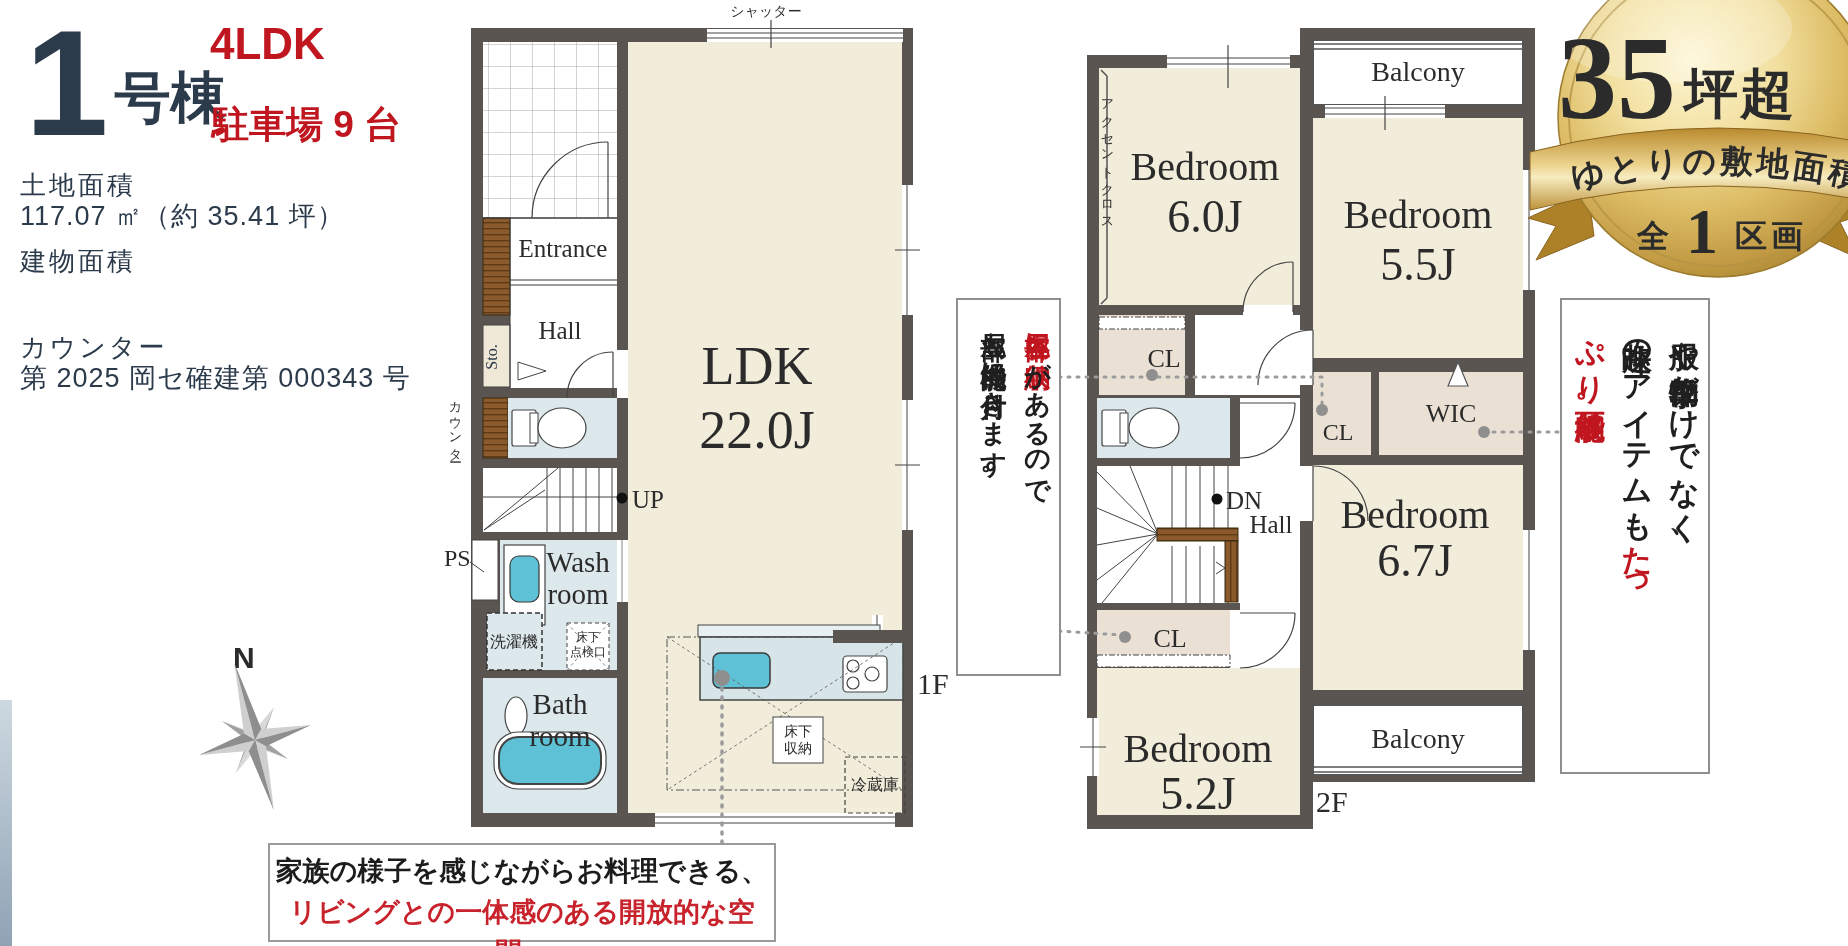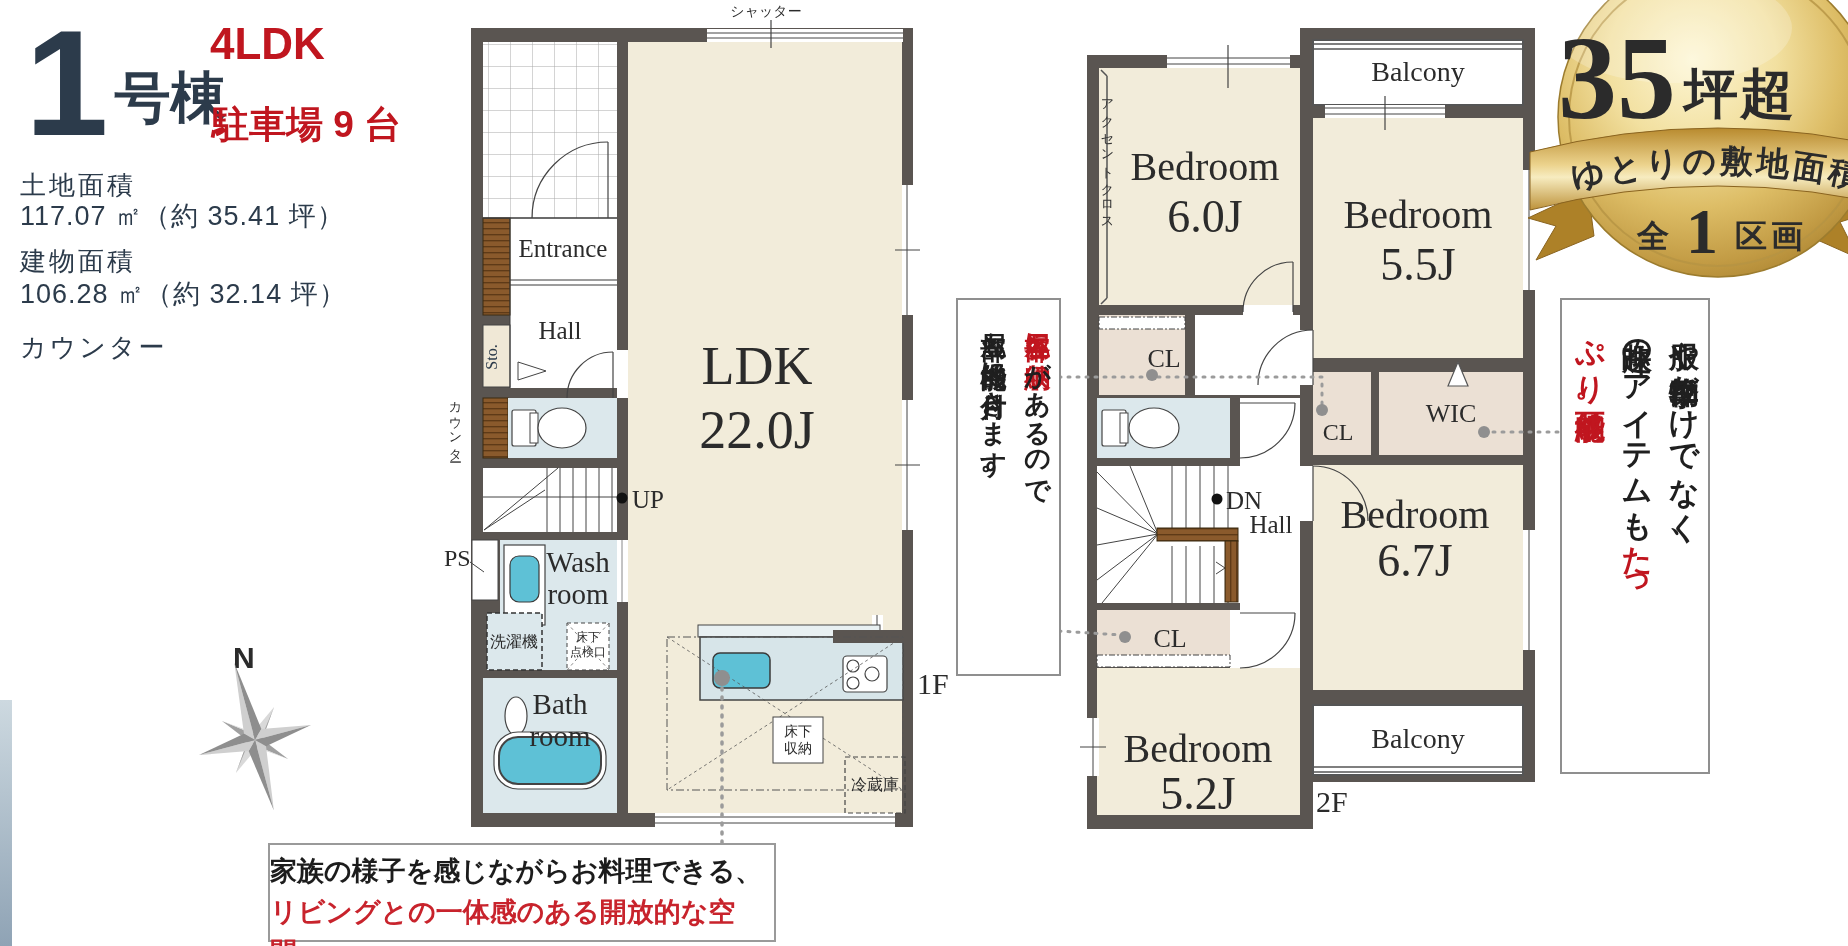--- a/index.html
+++ b/index.html
@@ -19,42 +19,42 @@
   
   .vnote{background:#fff;border:2px solid #8f8f8f;writing-mode:vertical-rl;
          font-family:"Liberation Serif","DejaVu Serif",serif;font-weight:bold;color:#1f1f1f;z-index:9;}
   .vnote p{margin:0;}
   .red{color:#c0161f;}
   #note-storage{font-size:26px;}
   #note-storage p{line-height:44px;}
   #note-wic{font-size:30px;}
   #note-wic p{line-height:47px;}
   
-  #caption-box{border:2px solid #9a9a9a;background:#fff;text-align:left;z-index:9;
+  #caption-box{border:2px solid #9a9a9a;background:#fff;text-align:center;z-index:9;
                font-family:"Liberation Serif","DejaVu Serif",serif;font-weight:bold;font-size:27px;}
   #caption-box .l1{color:#1c1c1c;line-height:42px;margin-top:5px;}
   #caption-box .l2{color:#c8232c;line-height:40px;}
   .vtext{writing-mode:vertical-rl;text-orientation:mixed;font-family:"Liberation Serif","DejaVu Serif",serif;}
 </style>
 </head>
 <body>
 
 <div id="stage">
 
   <div class="abs" style="left:25px;top:8px;">
     <span class="lot-num">1</span><span class="lot-suffix" style="position:relative;top:-18px;left:6px;">号棟</span>
   </div>
   <div class="abs layout" style="left:210px;top:22px;">4LDK</div>
   <div class="abs parking" style="left:212px;top:100px;">駐車場 9 台</div>
 
   <div class="abs spec-label" style="left:20px;top:168px;">土地面積</div>
   <div class="abs spec-value" style="left:20px;top:198px;">117.07 ㎡（約 35.41 坪）</div>
   <div class="abs spec-label" style="left:20px;top:244px;text-align:center;">建物面積</div>
-  <div class="abs spec-value" style="left:20px;top:276px;">106.28 ㎡（約 32.14 坪）</div>
   <div class="abs spec-label" style="left:20px;top:330px;">カウンター</div>
+  <div class="abs spec-value" style="left:20px;top:360px;">第 2025 岡セ確建第 000343 号</div>
 
   <svg class="abs" style="left:185px;top:630px;" width="150" height="185">
     <text x="48" y="38" class="sans" font-size="30" font-weight="bold" fill="#5f6b74">N</text>
     <g transform="rotate(-15 70 110)">
       <polygon points="97,83 70,102 78,110" fill="#d9d9d9"></polygon>
         <polygon points="97,83 78,110 70,118" fill="#a0a0a0"></polygon>
       <polygon points="97,137 62,110 70,102" fill="#a0a0a0"></polygon>
         <polygon points="97,137 70,118 62,110" fill="#d9d9d9"></polygon>
       <polygon points="43,137 70,118 62,110" fill="#d9d9d9"></polygon>
         <polygon points="43,137 62,110 70,102" fill="#a0a0a0"></polygon>

